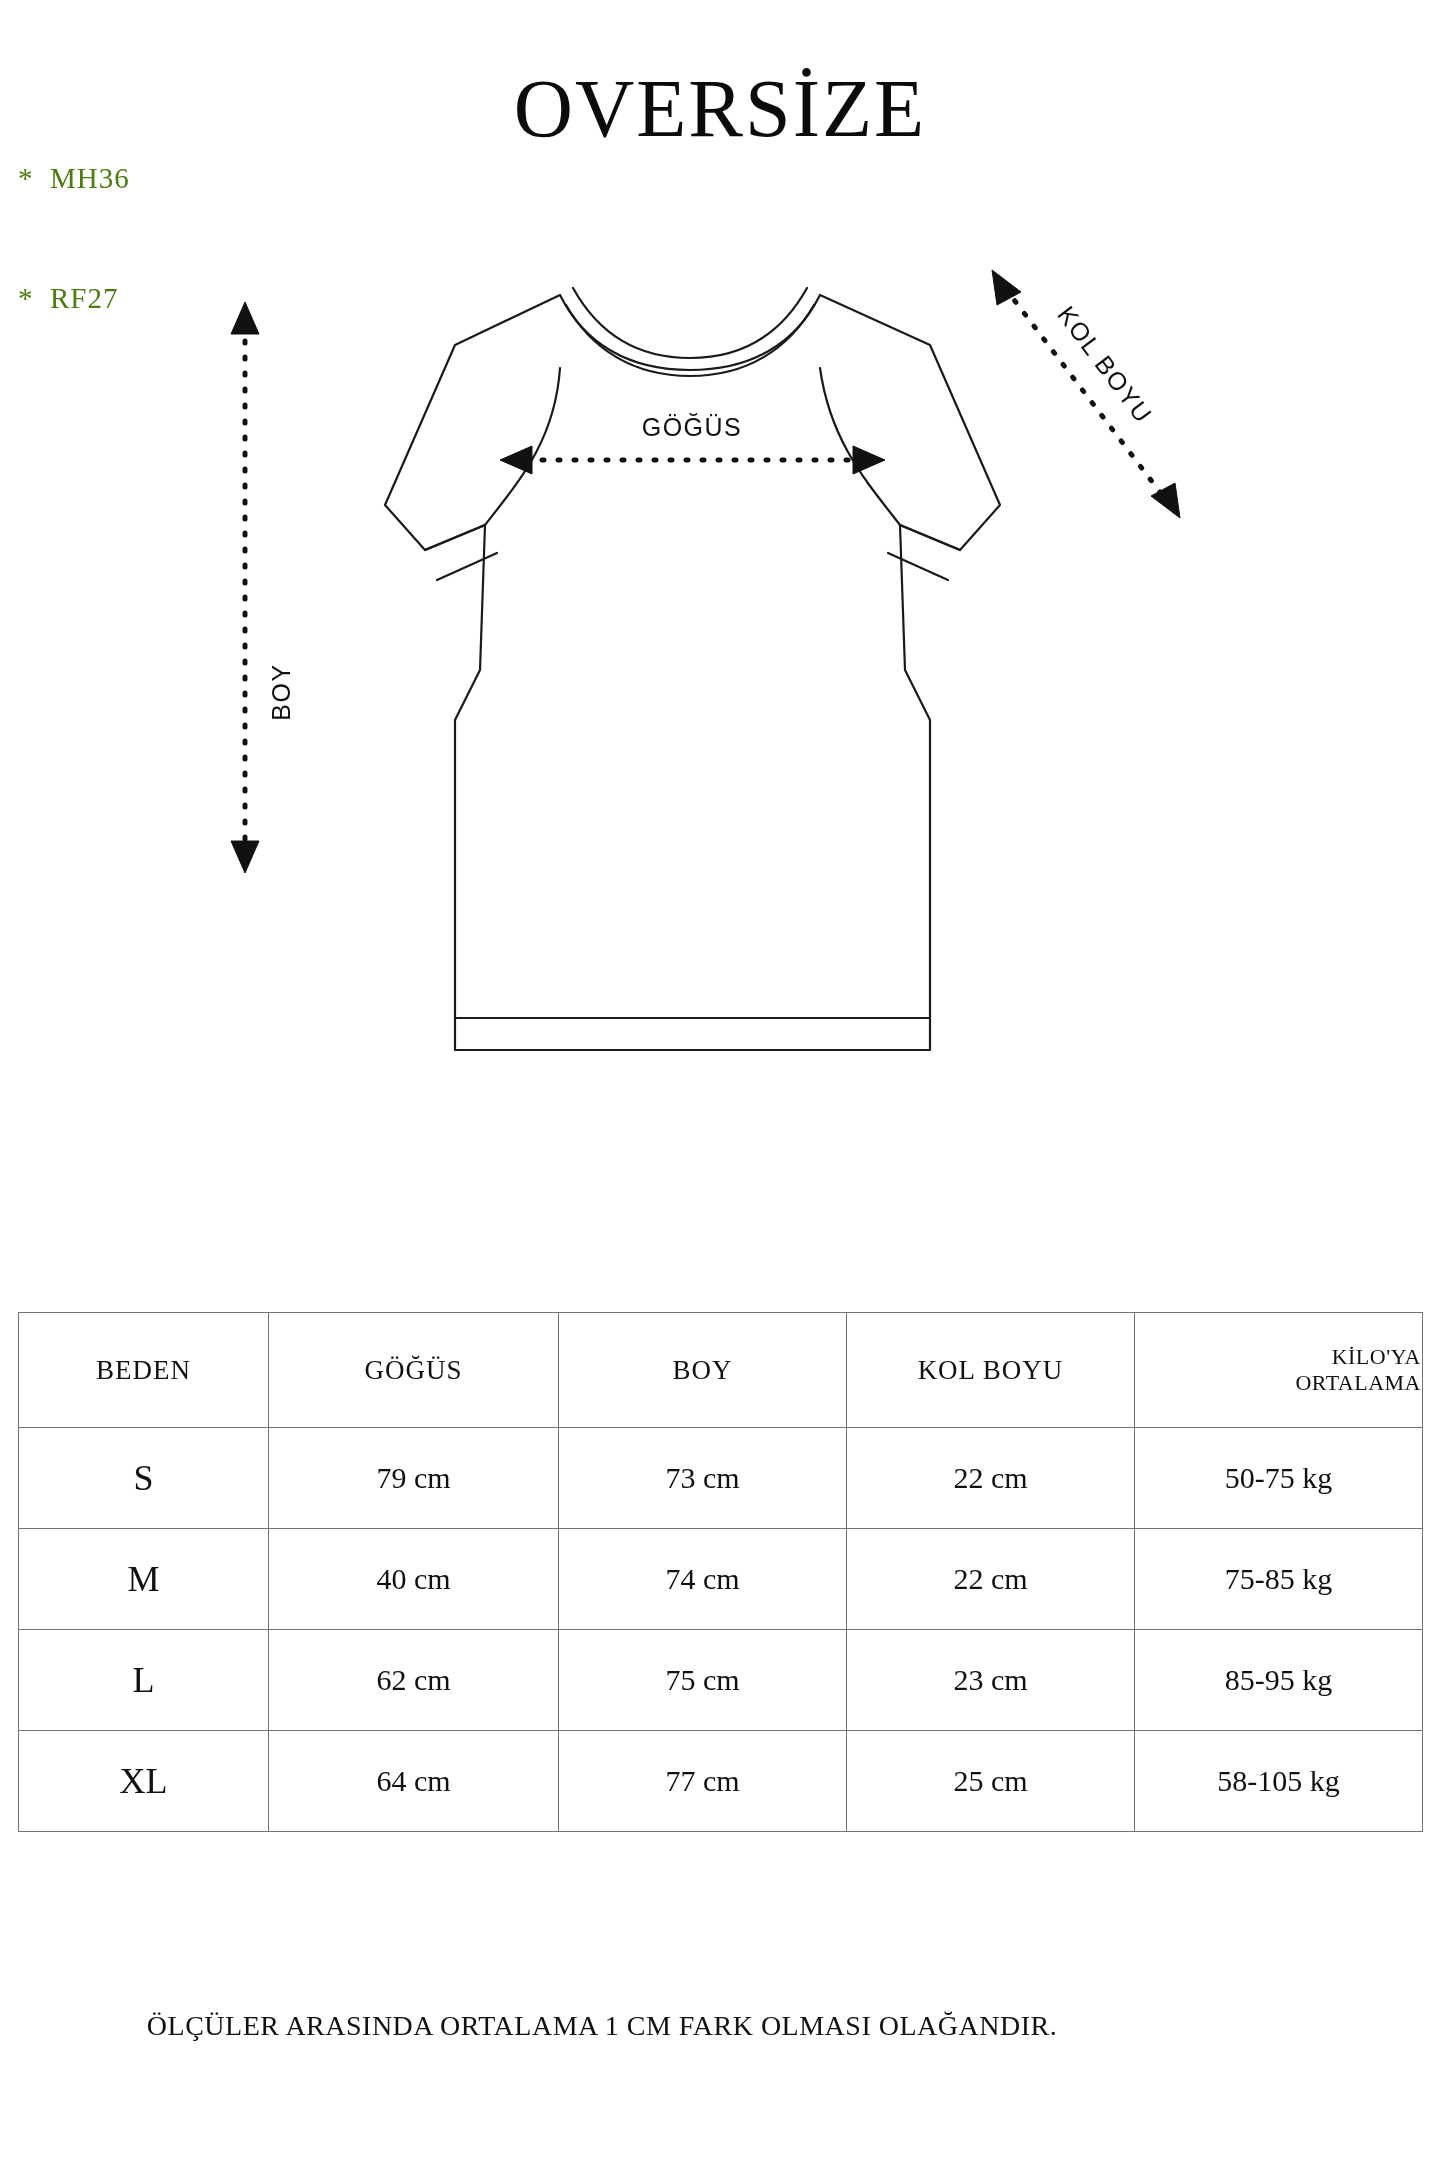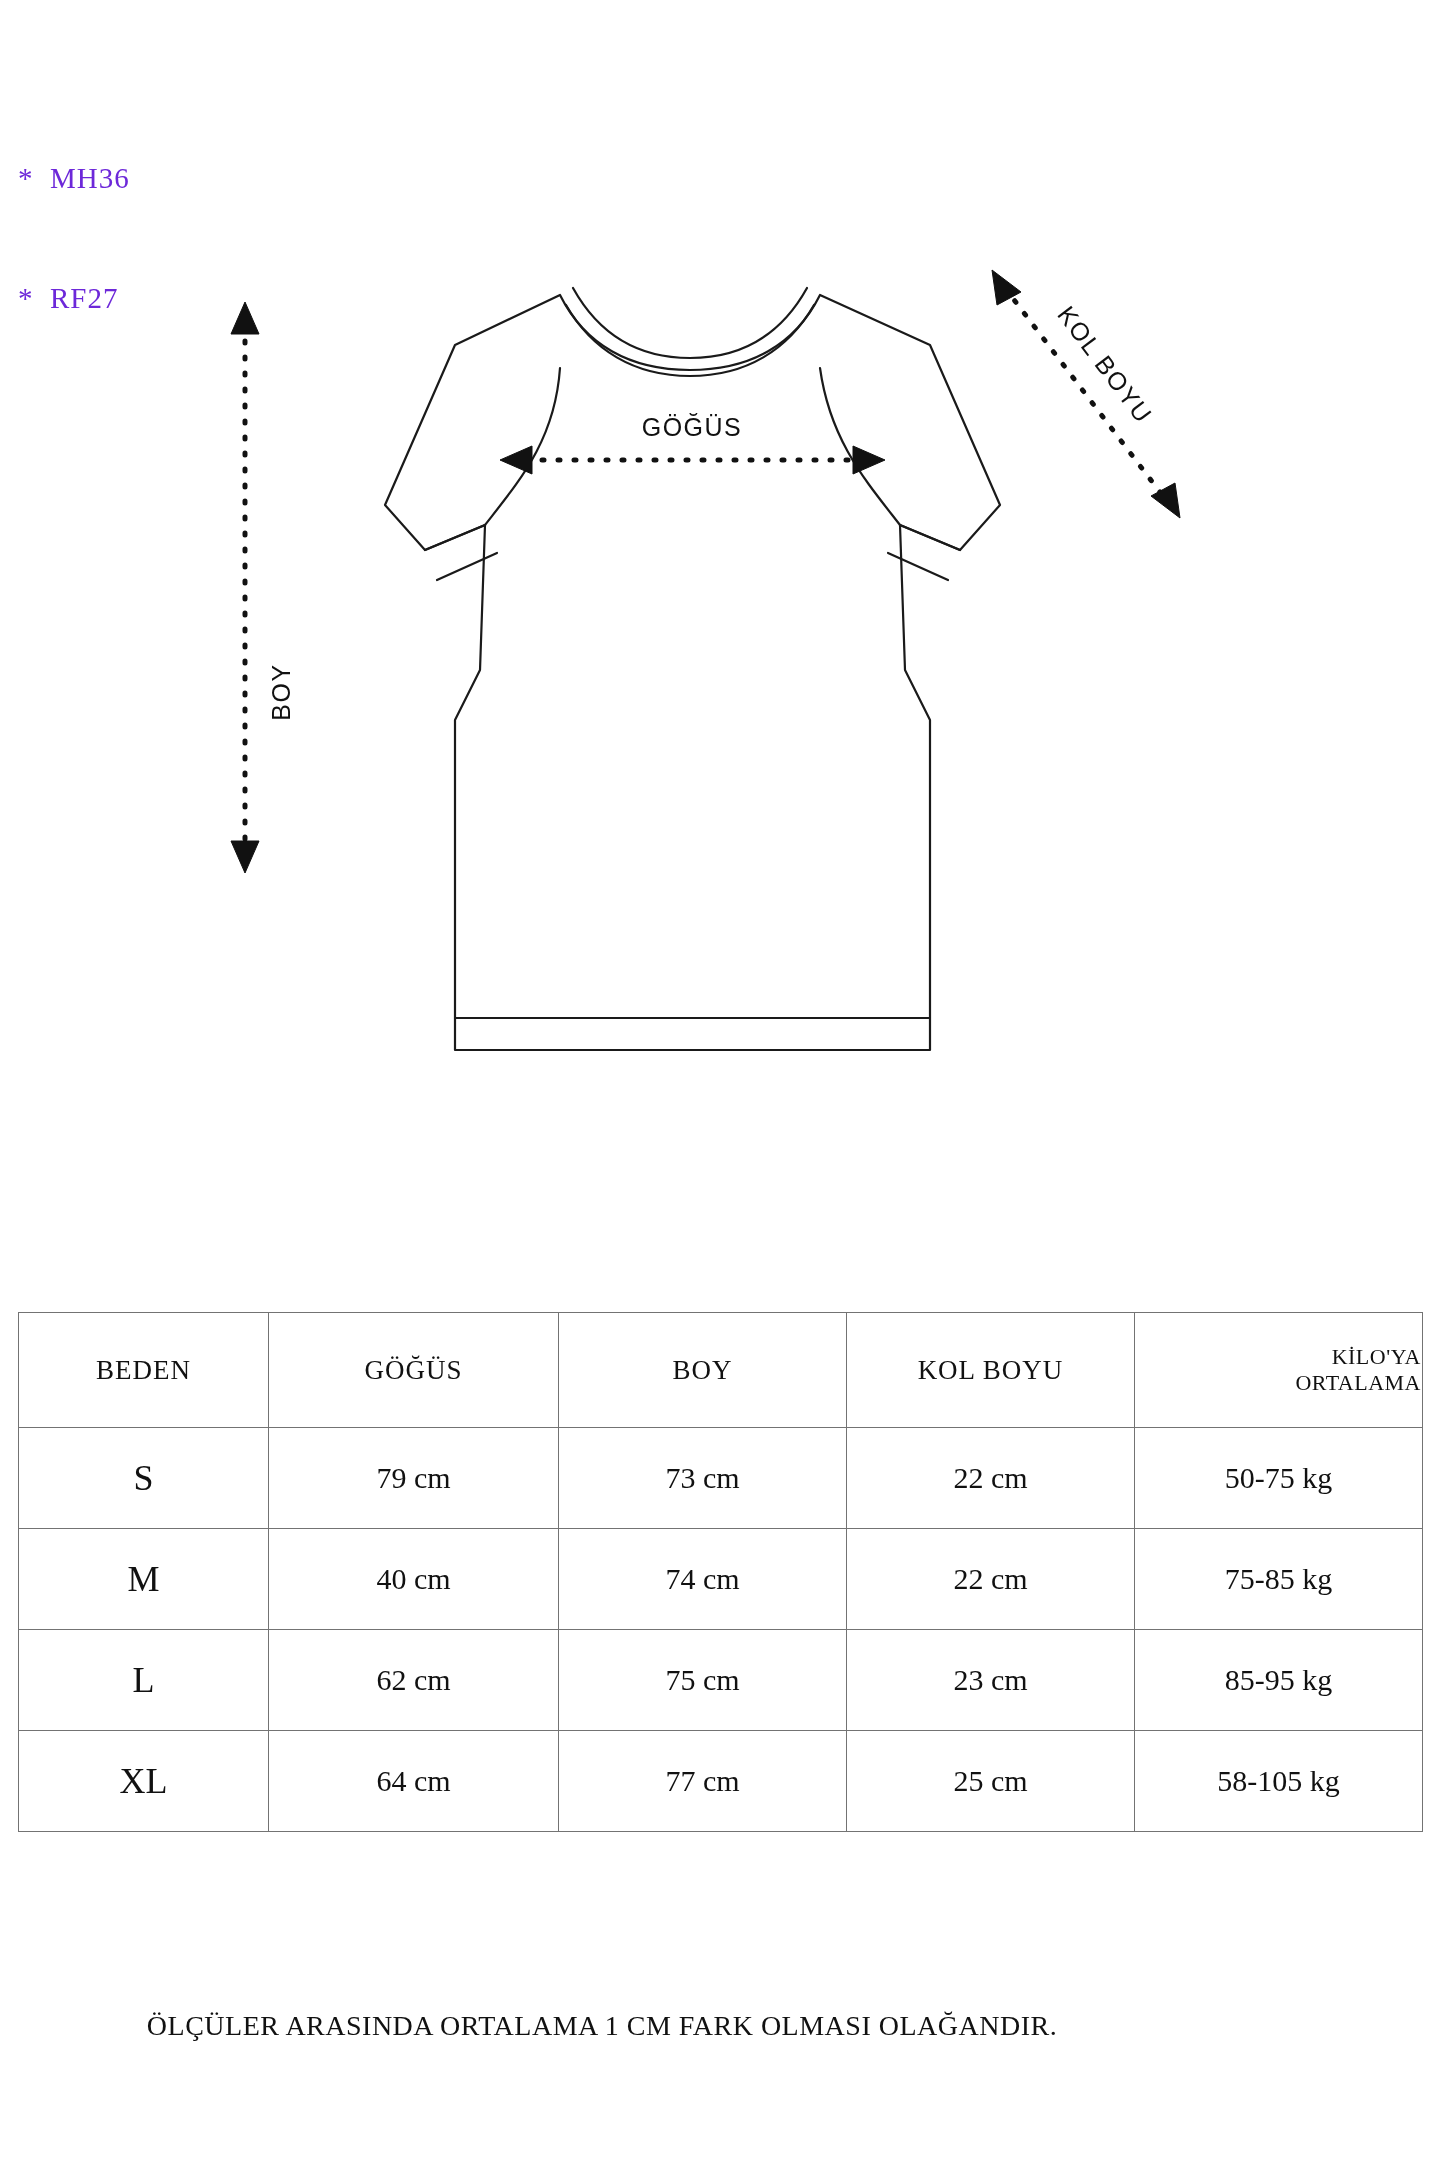--- a/index.html
+++ b/index.html
@@ -25,21 +25,21 @@
     height: 210px;
   }
   .codes {
     position: absolute;
     left: 18px;
     top: 78px;
     font-family: "Liberation Serif", serif;
     font-size: 29px;
     letter-spacing: 1px;
     line-height: 40px;
-    color: #6d28d9;
+    color: #4d7c0f;
     white-space: pre;
   }
   .codes div { white-space: pre; }
   .title {
     position: absolute;
     left: 0;
     top: 62px;
     width: 1440px;
     text-align: center;
     font-family: "Liberation Serif", serif;
@@ -117,20 +117,21 @@
   }
 </style>
 </head>
 <body>
 
 <div class="header">
   <div class="codes">
     <div>*  MH36</div>
     <div>*  RF27</div>
   </div>
+  <div class="title">OVERSİZE</div>
 </div>
 
 <div class="diagram">
   <svg width="1440" height="1010" viewBox="0 0 1440 1010" xmlns="http://www.w3.org/2000/svg">
 
     <g fill="none" stroke="#1a1a1a" stroke-width="2.2" stroke-linejoin="round" stroke-linecap="round">
 
       <path d="M560,45
                C585,95 630,120 690,120
                C750,120 795,95 820,45

